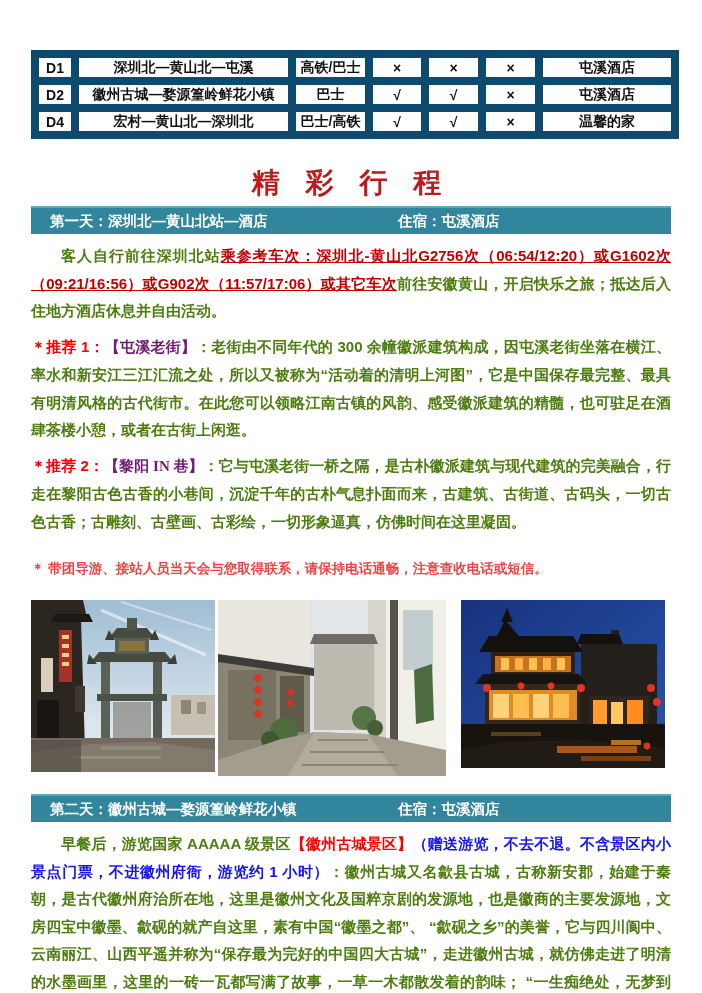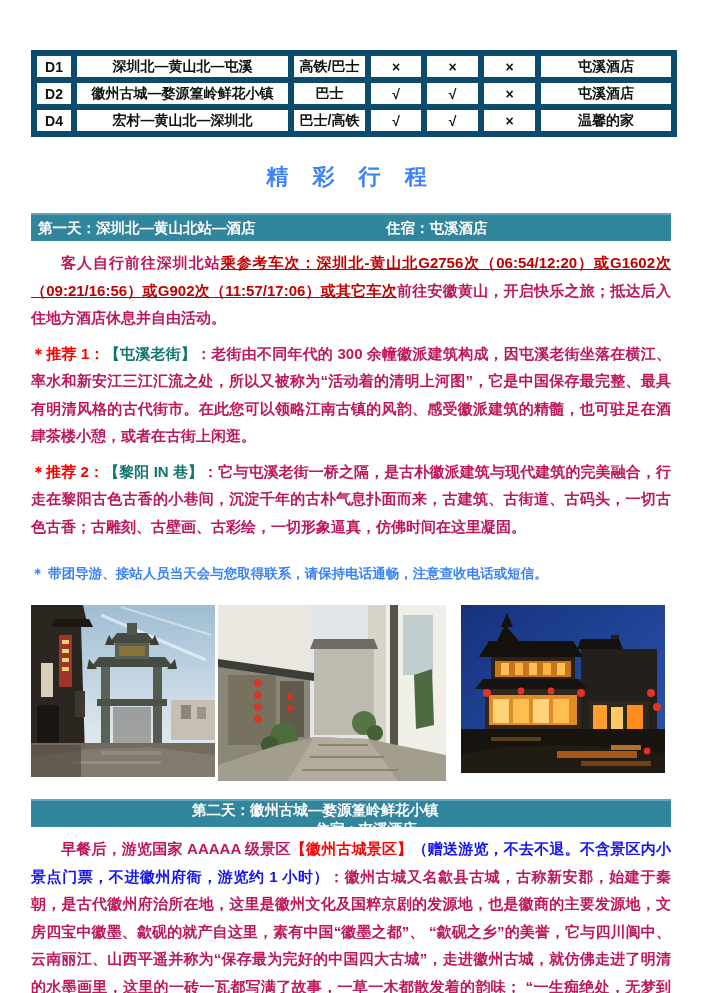--- a/index.html
+++ b/index.html
@@ -7,59 +7,59 @@
   body {
     width:702px; height:993px; background:#ffffff;
     font-family:"Liberation Sans","DejaVu Sans",sans-serif;
     color:#1a1a1a; overflow:hidden;
   }
   .page { padding:50px 31px 0 31px; }
 
   
   table.itin { border-collapse:collapse; width:640px; table-layout:fixed; }
   table.itin td {
-    border:6px solid #0c4a6e; text-align:center; vertical-align:middle;
+    border:8px solid #0c4a6e; text-align:center; vertical-align:middle;
     font-weight:700; font-size:14px; color:#111;
     height:27px; padding:0 1px; white-space:nowrap; overflow:hidden;
   }
 
   
   .page-title {
-    text-align:center; color:#3b82f6; font-size:22px; font-weight:700;
-    letter-spacing:9px; margin:25px 0 21px 0;
+    text-align:center; color:#b91c1c; font-size:28px; font-weight:700;
+    letter-spacing:9px; margin:25px 0 4px 0;
   }
 
   
   .day-bar {
     width:640px; height:28px; background:#31859C; border-top:2px solid #62A5B8;
-    display:flex; align-items:center; padding:0 7px;
+    display:flex; align-items:center; padding:0 19px;
     color:#ffffff; font-weight:700; font-size:14.5px;
   }
   .day-bar .t1 { width:318px; } .day-bar .t2 { width:200px; } .day-bar .t3 { flex:1;margin-left:30px; }
 
   
   .para {
     font-size:15px; line-height:27.5px; font-weight:600; color:#1a1a1a;
     text-align:justify; margin:0; margin-top:8px;
   }
   .indent { text-indent:2em; }
-  .seg-black   { color:#be185d; }
+  .seg-black   { color:#4d7c0f; }
   .seg-red     { color:#FF0000; font-weight:700;margin-top:29px; }
   .seg-darkred-u { color:#C00000; font-weight:700; text-decoration:underline; }
   .seg-blue    { color:#1414EE; }
-  .seg-blue-bold { color:#0f766e; font-weight:700; }
-
-  .warning { font-size:13.5px; line-height:20px; color:#3b82f6; font-weight:700; margin-top:24px; }
+  .seg-blue-bold { color:#701a75; font-weight:700;font-family:Liberation Serif, serif; }
+
+  .warning { font-size:13.5px; line-height:20px; color:#ef4444; font-weight:700; margin-top:24px; }
 
   
   .photos { display:flex; align-items:flex-start; margin-top:21px; }
   .photos svg { display:block; }
   .photos .gap1 { width:3px; } .photos .gap2 { width:15px; }
 
-  .day2-bar { margin-top:18px;flex-direction:column; }
+  .day2-bar { margin-top:18px; }
 </style>
 </head>
 <body>
 
 <div class="page">
 
   <table class="itin">
     <colgroup>
       <col style="width:40px">
         <col style="width:217px">

